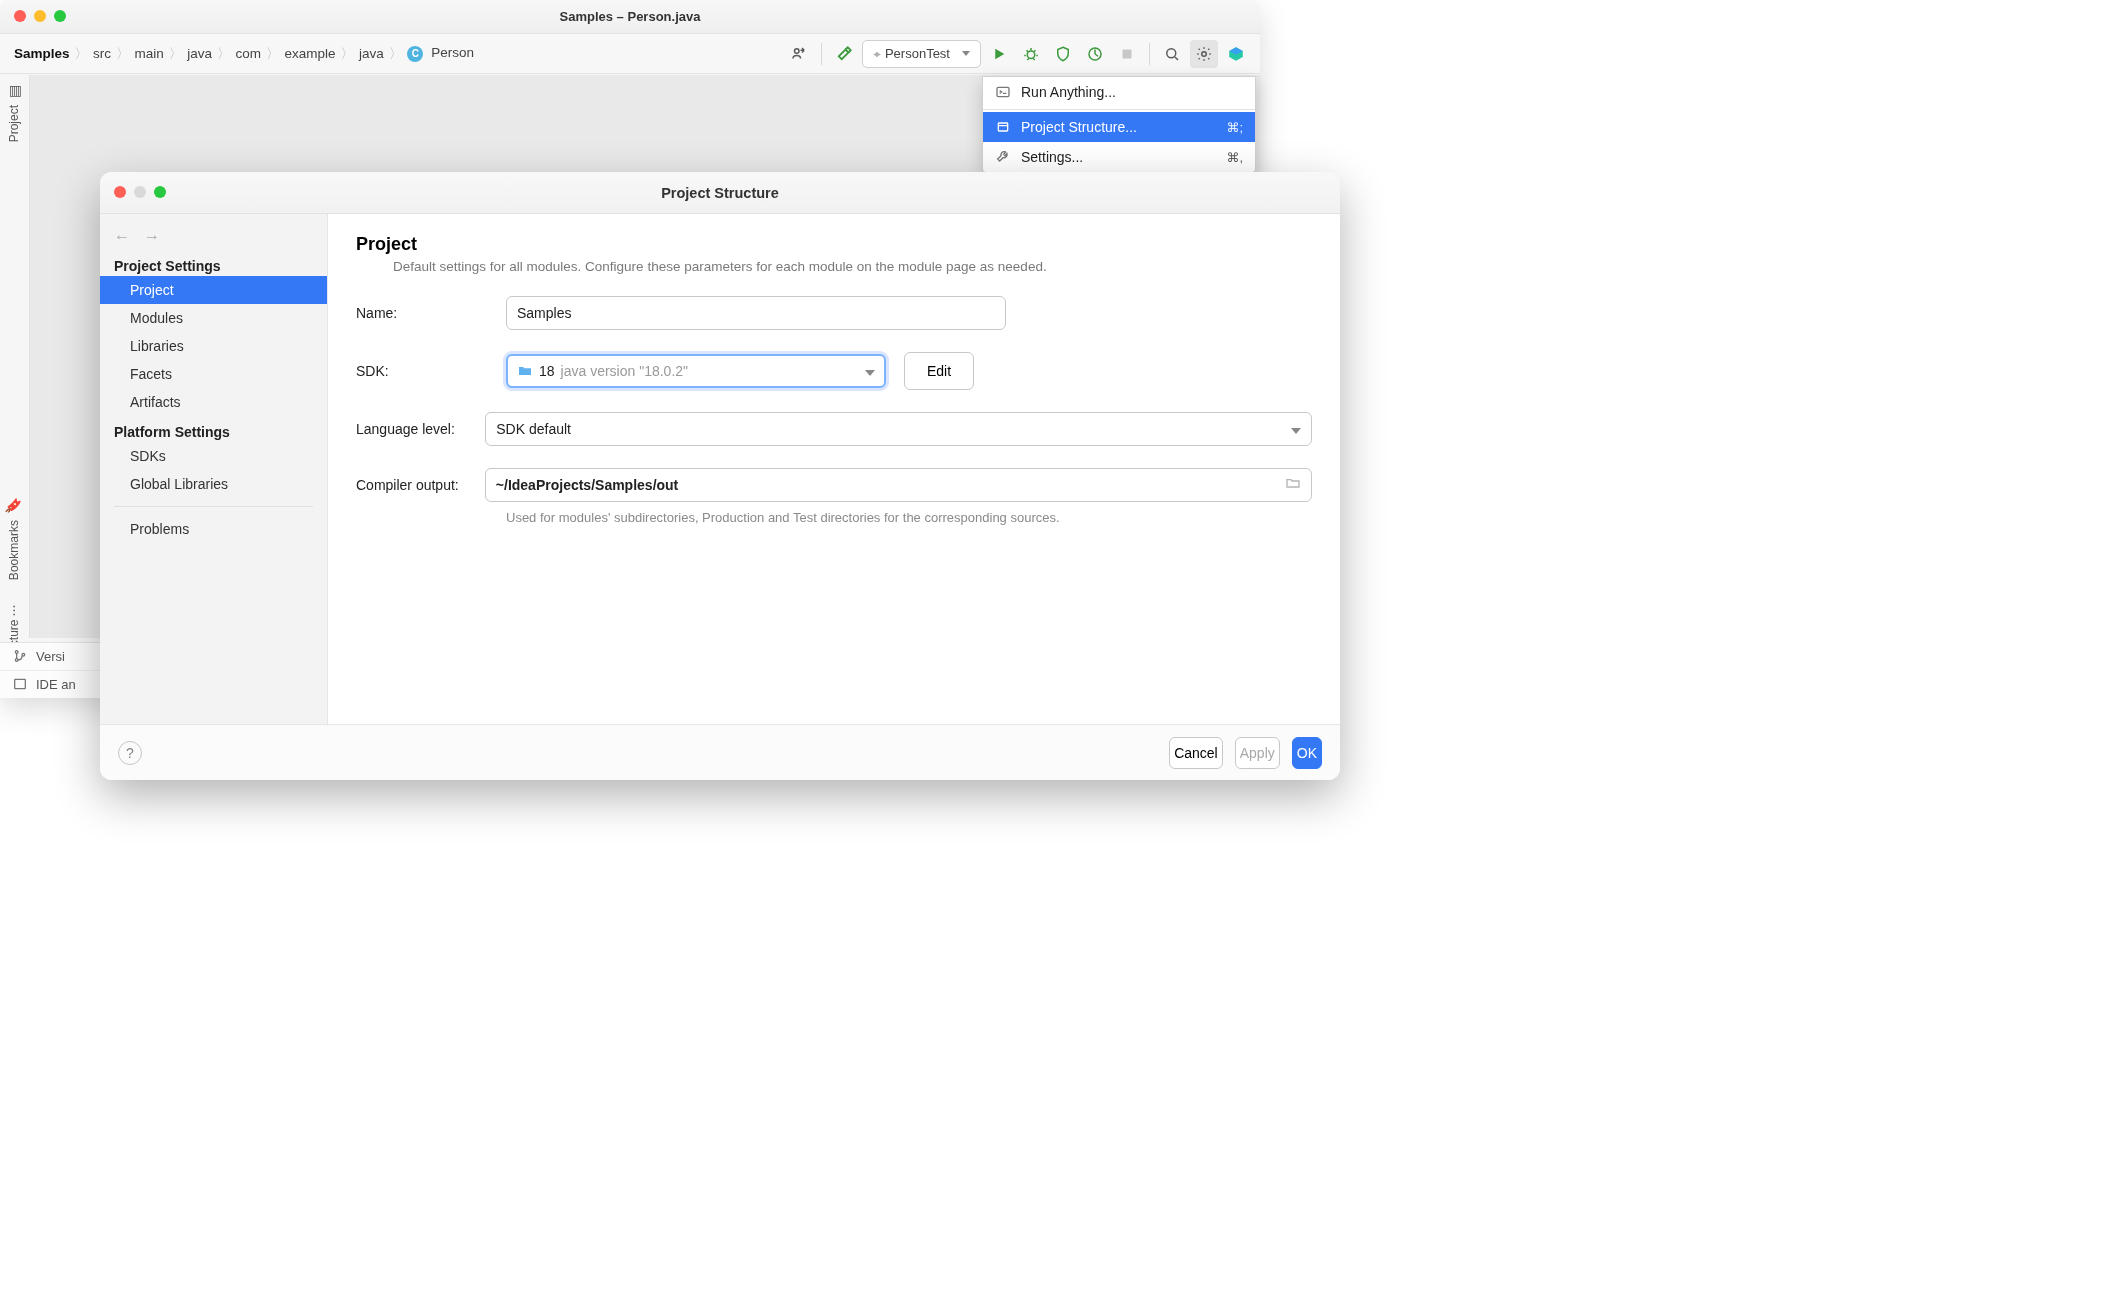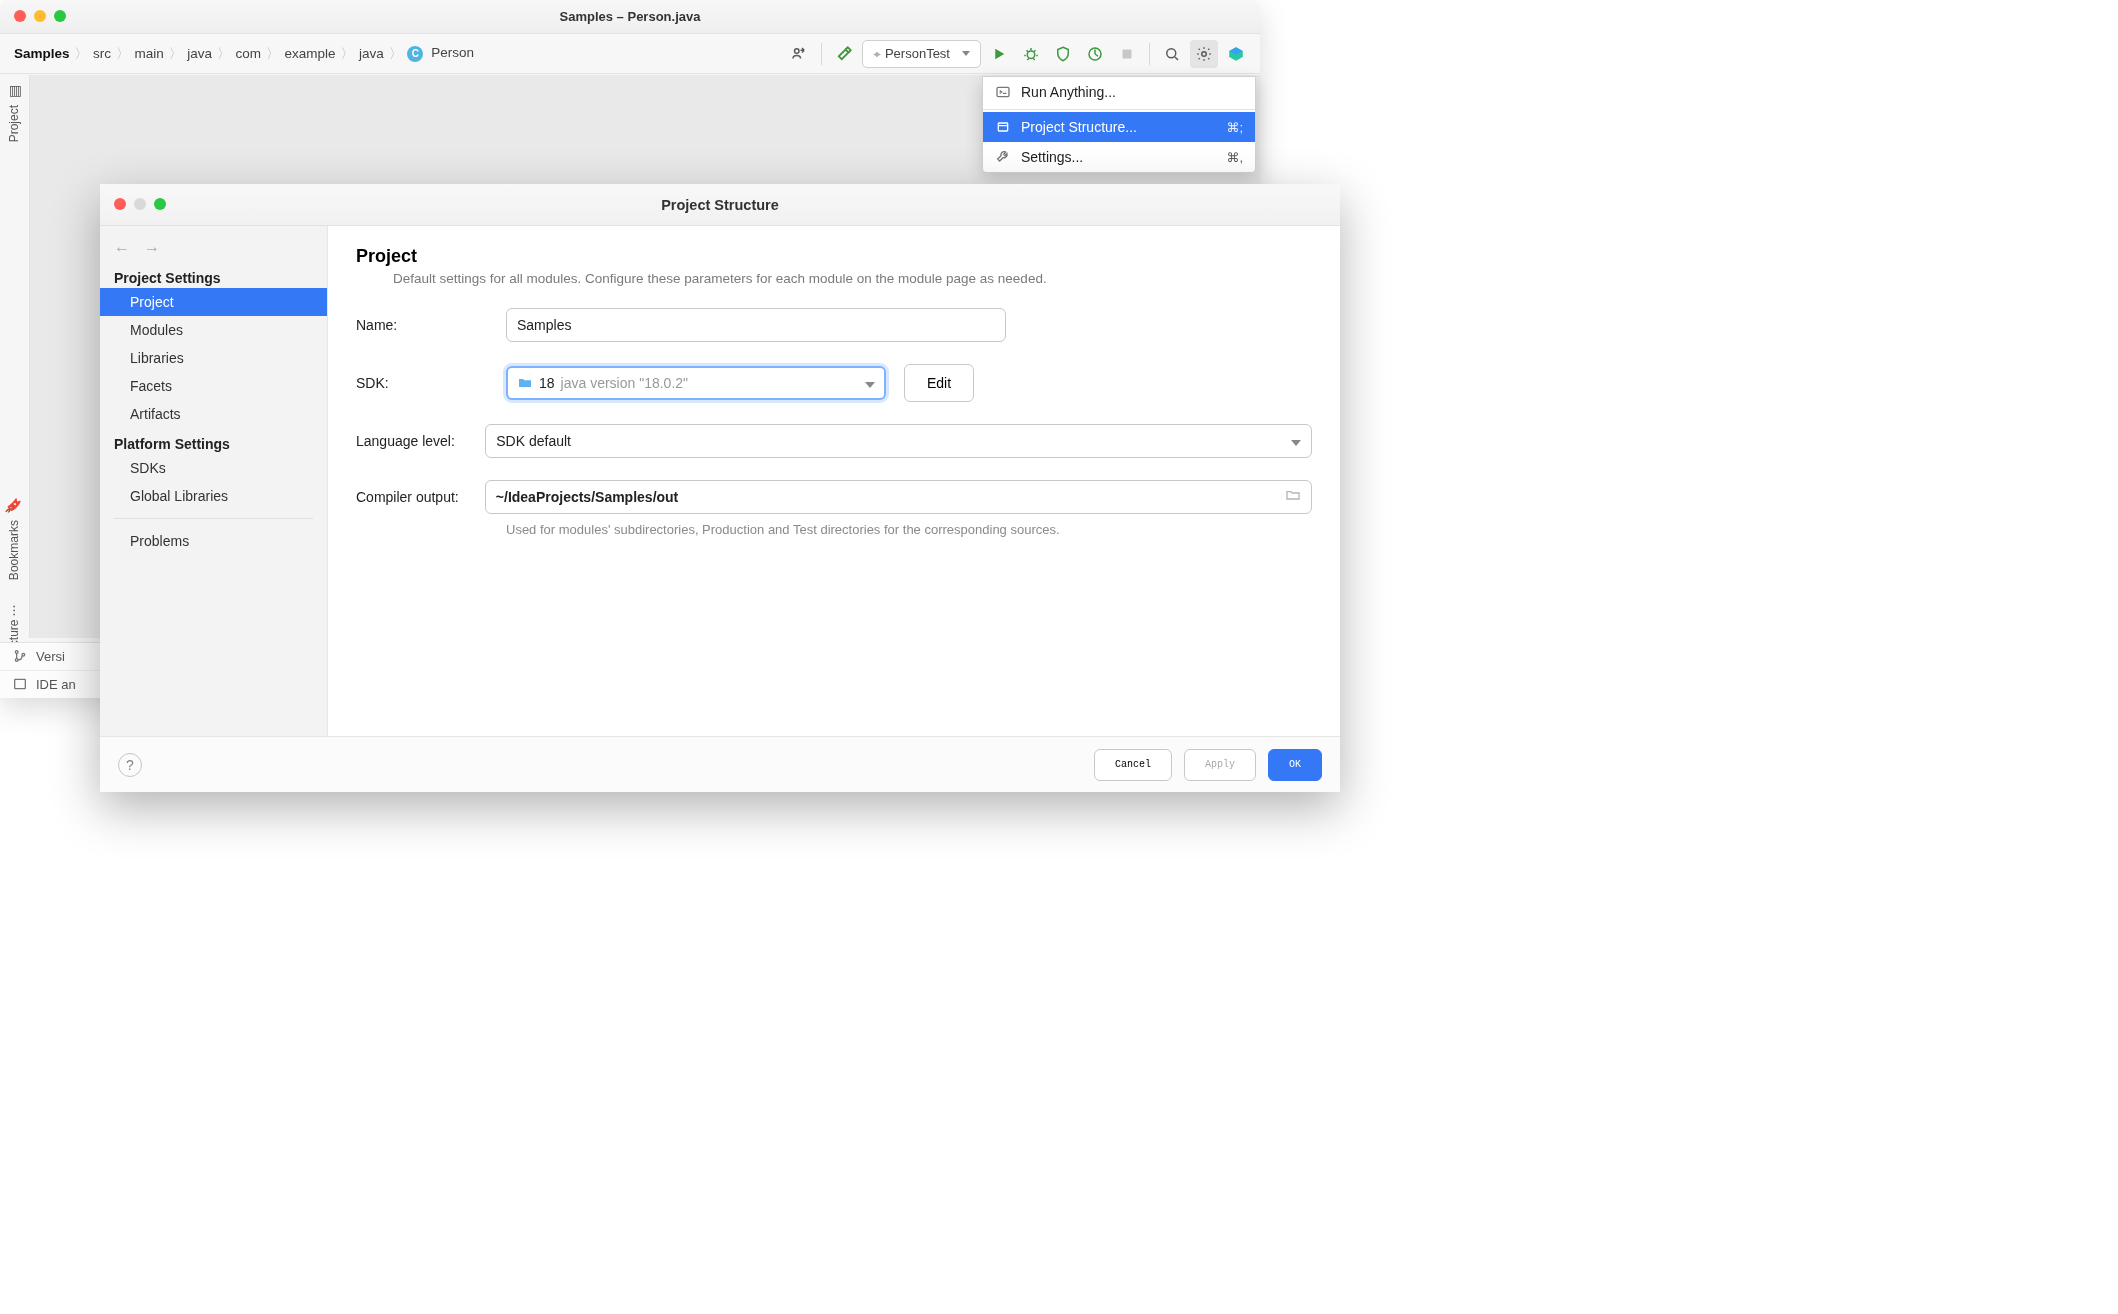--- a/index.html
+++ b/index.html
@@ -61,22 +61,22 @@
     border:1px solid #d0d0d0; border-radius:0 0 4px 4px; box-shadow:0 6px 18px rgba(0,0,0,.18);
     overflow:hidden; z-index:4;
   }
   .menu-item{display:flex; align-items:center; gap:10px; padding:7px 12px; font-size:14px; color:#222; cursor:pointer;}
   .menu-item.selected{background:#3478f6; color:#fff;}
   .menu-sep{height:1px;background:#e3e3e3;margin:2px 0;}
   .shortcut{margin-left:auto;color:inherit;opacity:.75;font-size:13px;}
   .menu-item.selected .shortcut{color:#fff;opacity:.9;}
 
   
-  .dialog{position:absolute; left:100px; top:184px; width:1240px; height:608px;
-          background:#fff; border-radius:0; box-shadow:0 16px 46px rgba(0,0,0,.30);
+  .dialog{position:absolute; left:100px; top:172px; width:1240px; height:608px;
+          background:#fff; border-radius:12px; box-shadow:0 16px 46px rgba(0,0,0,.30);
           overflow:hidden; z-index:10;}
   .dialog-titlebar{height:42px; display:flex; align-items:center; justify-content:center;
                    background:linear-gradient(#f8f8f8,#f1f1f1); border-bottom:1px solid #e2e2e2; position:relative;}
   .dialog-titlebar .traffic{left:14px;top:14px;}
   .dialog-titlebar .title{font-size:14.5px; font-weight:600; color:#333;}
 
   .dialog-body{display:flex; height:calc(100% - 42px - 56px);}
   .side{width:228px; background:#f3f3f3; border-right:1px solid #e6e6e6; padding-top:6px;}
   .side .navrow{height:30px; display:flex; align-items:center; gap:14px; padding:0 14px;}
   .arrow{color:#a9a9a9; font-size:16px; cursor:pointer;}
@@ -98,21 +98,21 @@
   .combo .c-caret::after{content:"";display:inline-block;border-left:5px solid transparent;border-right:5px solid transparent;border-top:6px solid #888;}
   .combo.focused{border:2px solid #7cb2ff; padding:0 9px; height:34px; box-shadow:0 0 0 3px rgba(100,160,255,.25);}
   .java-blue{color:#999;}
   .edit-btn{margin-left:18px; height:38px; padding:0 22px; border:1px solid #c8c8c8; background:#fff; border-radius:6px; font-size:14px; cursor:pointer;}
   .path-row .combo{padding-right:31px;font-weight:bold;}
   .folder-icon{position:absolute; right:10px; top:50%; transform:translateY(-50%); color:#b5b5b5; font-size:16px;}
   .subhint{color:#8a8a8a; font-size:13px; margin:-14px 0 0 150px;}
 
   .dialog-footer{position:absolute; left:0; right:0; bottom:0; height:56px; border-top:1px solid #e5e5e5; background:#fbfbfb; display:flex; align-items:center; padding:0 18px; gap:12px;}
   .help{width:24px;height:24px;border-radius:50%;border:1px solid #c5c5c5;display:inline-flex;align-items:center;justify-content:center;color:#848484;font-size:14px;cursor:pointer;}
-  .btn{height:32px; padding:0 20px; border-radius:6px; border:1px solid #c8c8c8; background:#fff; font-size:10px; cursor:pointer;font-family:Liberation Mono, monospace;}
+  .btn{height:32px; padding:0 4px; border-radius:6px; border:1px solid #c8c8c8; background:#fff; font-size:14px; cursor:pointer;}
   .btn.primary{background:#3478f6;border-color:#3478f6;color:#fff;}
   .btn.disabled{color:#a8a8a8;}
   .spacer{flex:1;}
 
   
   svg.ic{width:16px;height:16px;}
   svg.ic18{width:18px;height:18px;}
 </style>
 </head>
 <body>

